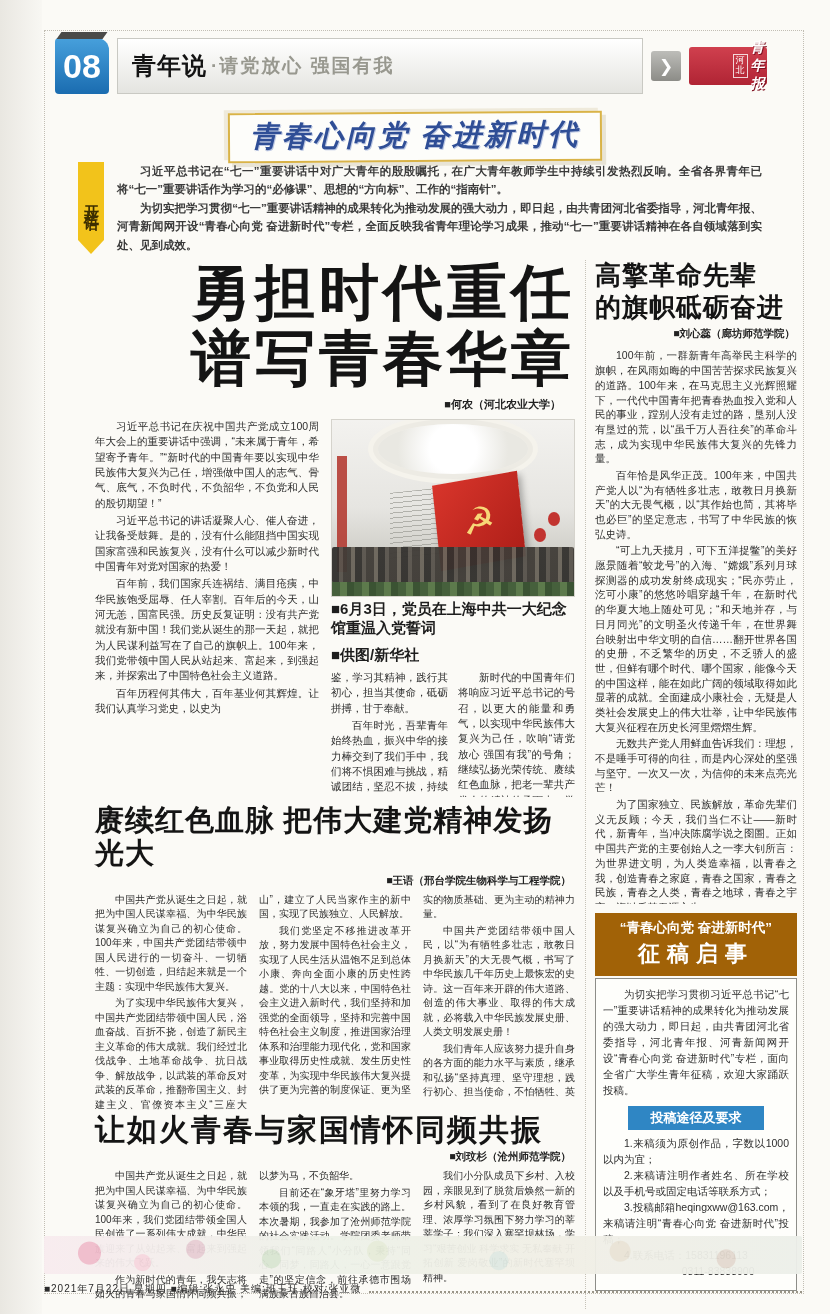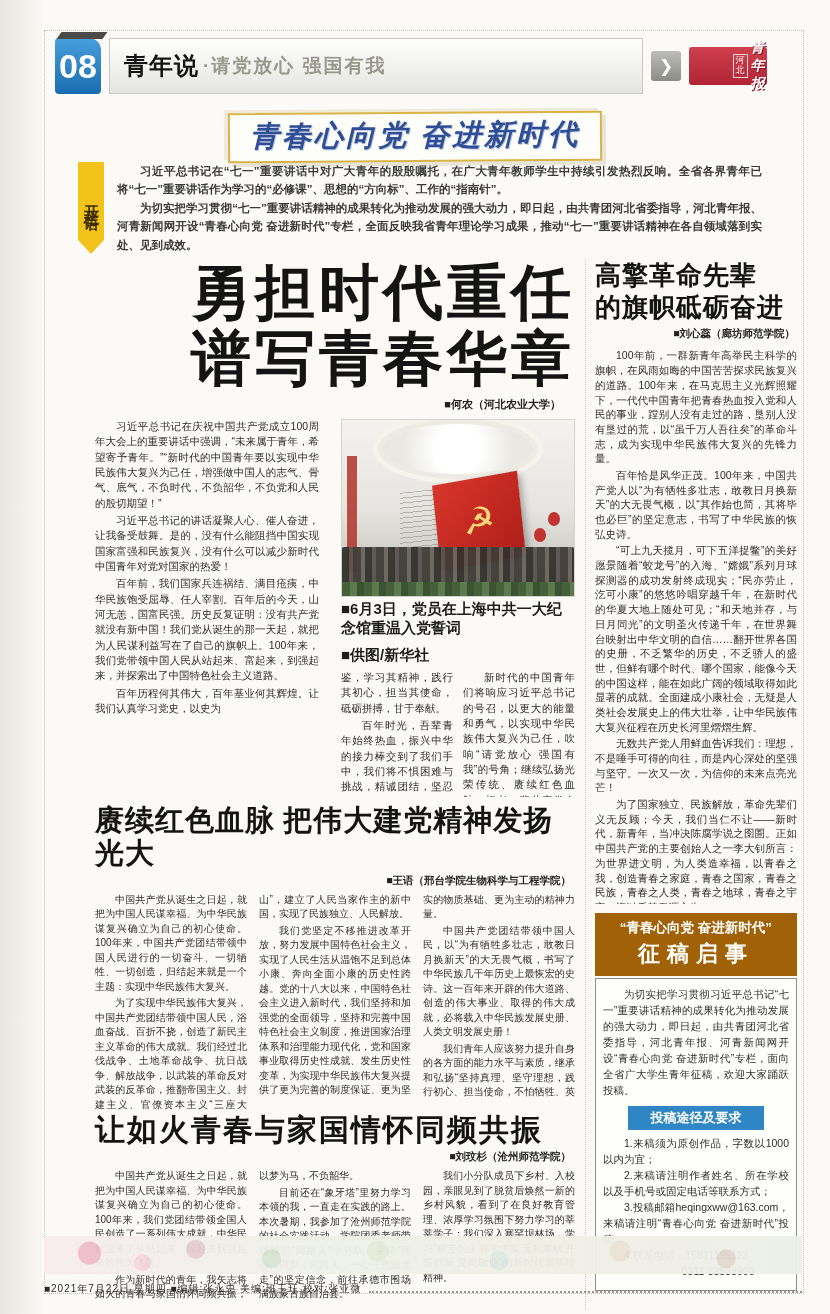--- a/index.html
+++ b/index.html
@@ -10,21 +10,21 @@
     color:#2e2e2e;
   }
   .page::before{ content:''; position:absolute; left:0; top:0; bottom:0; width:42px;
     background:linear-gradient(90deg,#e9e7e1,#f8f7f3); }
   .frame { position:absolute; left:44px; top:30px; right:26px; bottom:20px;
     border:1px dotted #c2beb4; pointer-events:none; }
 
   
   .header-row { position:absolute; left:55px; top:38px; width:712px; height:56px;
     display:flex; align-items:stretch; gap:8px; }
-  .page-num { width:46px; background:linear-gradient(180deg,#47a0dc,#1a6cb0);
+  .page-num { width:54px; background:linear-gradient(180deg,#47a0dc,#1a6cb0);
     color:#fff; font-size:34px; font-weight:bold; display:flex; align-items:center;
     justify-content:center; border-radius:4px 12px 4px 4px; position:relative; }
   .page-num::before { content:''; position:absolute; top:-6px; left:4px; width:46px; height:7px;
     background:#4a4a48; transform:skewX(-35deg); }
   .header-bar { flex:1; background:linear-gradient(180deg,#ffffff,#e4e4e0);
     border:1px solid #c9c9c3; display:flex; align-items:center; padding:0 14px; gap:4px;
     box-shadow:inset 0 1px 0 #ffffff; }
   .section-title { font-size:24px; font-weight:900; color:#141414; letter-spacing:1px; }
   .section-subtitle { font-size:19px; color:#98988f; font-weight:600; letter-spacing:2px; }
   .arrow-btn { width:30px; height:30px; align-self:center;
@@ -57,21 +57,21 @@
 
   
   .main-row { position:absolute; top:260px; left:95px; width:702px; display:flex; gap:10px; }
   .main-left { width:480px; }
   .sidebar { width:202px; border-left:1px dotted #c6c2b8; padding-left:9px; }
 
   .serif-head { font-family:"Liberation Serif","DejaVu Serif",serif; font-weight:900; color:#141414; }
 
   .a1-title { text-align:right; font-size:60px; line-height:1.1; letter-spacing:4px; }
   .a1-byline { text-align:right; font-size:11px; font-weight:bold; color:#222; padding:5px 14px 7px 0; }
-  .a1-body { display:flex; gap:22px; height:378px; }
+  .a1-body { display:flex; gap:12px; height:378px; }
   .a1-col1 { width:224px; overflow:hidden; }
   .a1-right { flex:1; display:flex; flex-direction:column; }
   .a1-col23 { margin-top:3px; columns:2; column-gap:10px; height:144px; overflow:hidden; }
 
   .body-text { font-size:10.5px; line-height:1.46; color:#2d2d2d; text-align:justify; }
   .body-text p { margin:0 0 2px; text-indent:2em; }
   .body-text p.noindent { text-indent:0; }
 
   
   .photo { height:200px; position:relative; overflow:hidden; border:1px solid #d5d3cc;

